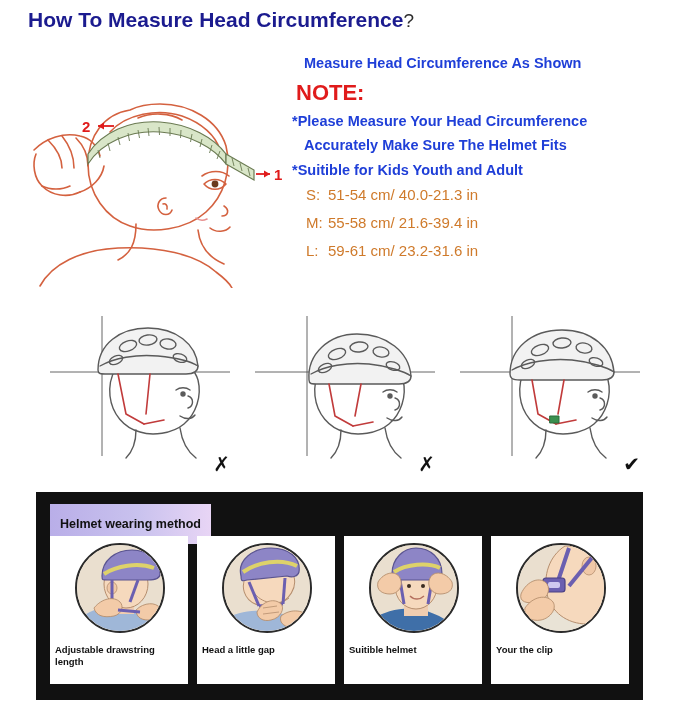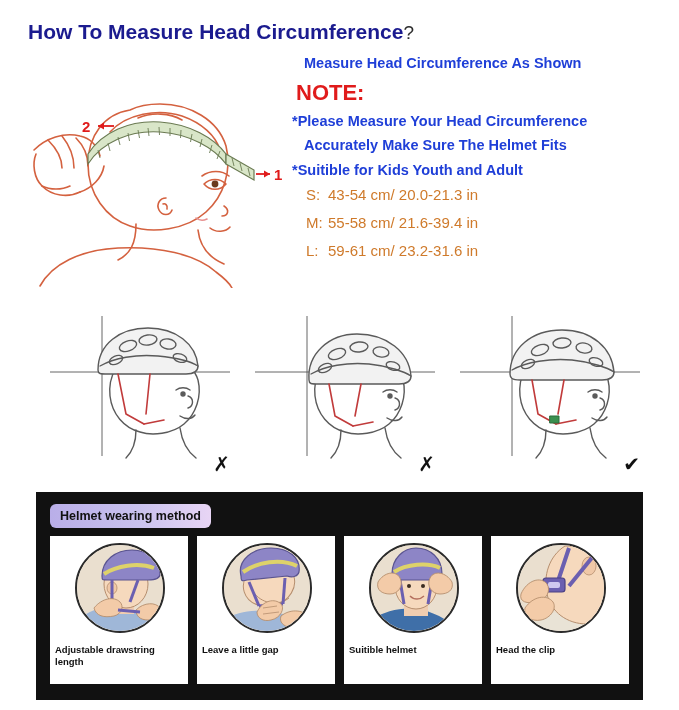--- a/index.html
+++ b/index.html
@@ -18,21 +18,20 @@
   
   .title {
     position: absolute;
     left: 28px;
     top: 8px;
     font-size: 21px;
     font-weight: bold;
     color: #1b1b8f;
     letter-spacing: 0px;
     white-space: nowrap;
-    margin-top: 12px;
   }
   .title .q {
     color: #2b2b2b;
     font-weight: normal;
     font-size: 19px;
   }
 
   
   .info {
     position: absolute;
@@ -125,24 +124,23 @@
     width: 607px;
     height: 208px;
     background: #111111;
   }
   .panel-title-wrap {
     position: absolute;
     left: 14px;
     top: 12px;
     height: 24px;
     background: linear-gradient(90deg, #b9aee8 0%, #c9c2ee 55%, #e8d5f5 100%);
-    padding: 0 10px;
+    padding: 8px 10px;
     display: flex;
     align-items: center;
-    border-radius: 6px;
   }
   .panel-title {
     font-size: 12.5px;
     font-weight: bold;
     color: #111;
     white-space: nowrap;
   }
   .cards {
     position: absolute;
     left: 14px;
@@ -251,21 +249,21 @@
 </div>
 
 <div class="info">
   <div class="line indent">Measure Head Circumference As Shown</div>
   <div class="note">NOTE:</div>
   <div class="blue-star">*Please Measure Your Head Circumference</div>
   <div class="blue-star indent">Accurately  Make Sure The Helmet Fits</div>
   <div class="blue-star">*Suitible for Kids Youth and Adult</div>
   <div class="sizes">
     <div class="size-row">
-      <span class="lbl">S:</span><span>43-54 cm/ 20.0-21.3 in</span>
+      <span class="lbl">S:</span><span>51-54 cm/ 40.0-21.3 in</span>
     </div>
     <div class="size-row">
       <span class="lbl">M:</span><span>55-58 cm/ 21.6-39.4 in</span>
     </div>
     <div class="size-row">
       <span class="lbl">L:</span><span>59-61 cm/ 23.2-31.6 in</span>
     </div>
   </div>
 </div>
 
@@ -424,21 +422,21 @@
 
           <path d="M52 46 L 62 70" stroke="#6b5fb0" stroke-width="3" fill="none"></path>
           <path d="M88 42 L 86 68" stroke="#6b5fb0" stroke-width="3" fill="none"></path>
           <path d="M62 70 L 86 68" stroke="#6b5fb0" stroke-width="3" fill="none"></path>
 
           <path d="M60 76 C 66 64, 78 62, 84 68 C 88 72, 84 82, 74 84 C 66 86, 60 82, 60 76 Z" fill="#f3cba8" stroke="#b58e6e" stroke-width="0.9"></path>
           <path d="M66 72 L 80 70 M66 78 L 82 76" stroke="#b58e6e" stroke-width="0.8"></path>
           <path d="M84 80 C 94 72, 108 74, 112 82 C 114 90, 104 94, 94 92 C 86 90, 82 86, 84 80 Z" fill="#f3cba8" stroke="#b58e6e" stroke-width="0.9"></path>
         </g>
       </svg>
-      <div class="cap">Leave a little gap</div>
+      <div class="cap">Head a little gap</div>
     </div>
 
     <div class="card">
       <svg class="art" viewBox="0 0 140 110">
         <circle cx="70" cy="52" r="44" fill="#f7efe4" stroke="#2b2b2b" stroke-width="2"></circle>
         <g clip-path="url(#c3)">
           <clipPath id="c3">
               <circle cx="70" cy="52" r="43"></circle>
             </clipPath>
           <rect x="26" y="9" width="88" height="86" fill="#eadfcf"></rect>
@@ -482,17 +480,17 @@
           <path d="M78 12 L 66 48" stroke="#6b5fb0" stroke-width="4" fill="none"></path>
           <path d="M104 18 L 78 50" stroke="#6b5fb0" stroke-width="4" fill="none"></path>
 
           <rect x="52" y="42" width="22" height="14" rx="3" fill="#6b5fb0" stroke="#4b4084" stroke-width="1.2"></rect>
           <rect x="57" y="46" width="12" height="6" rx="2" fill="#cfc8ef"></rect>
 
           <path d="M30 58 C 36 44, 50 40, 56 48 C 60 54, 56 64, 46 66 C 36 68, 28 66, 30 58 Z" fill="#f3cba8" stroke="#b58e6e" stroke-width="0.9"></path>
           <path d="M34 72 C 42 60, 56 58, 62 66 C 66 72, 60 82, 50 84 C 40 86, 32 80, 34 72 Z" fill="#f3cba8" stroke="#b58e6e" stroke-width="0.9"></path>
         </g>
       </svg>
-      <div class="cap">Head the clip</div>
+      <div class="cap">Your the clip</div>
     </div>
 
   </div>
 </div>
 
 </body></html>

